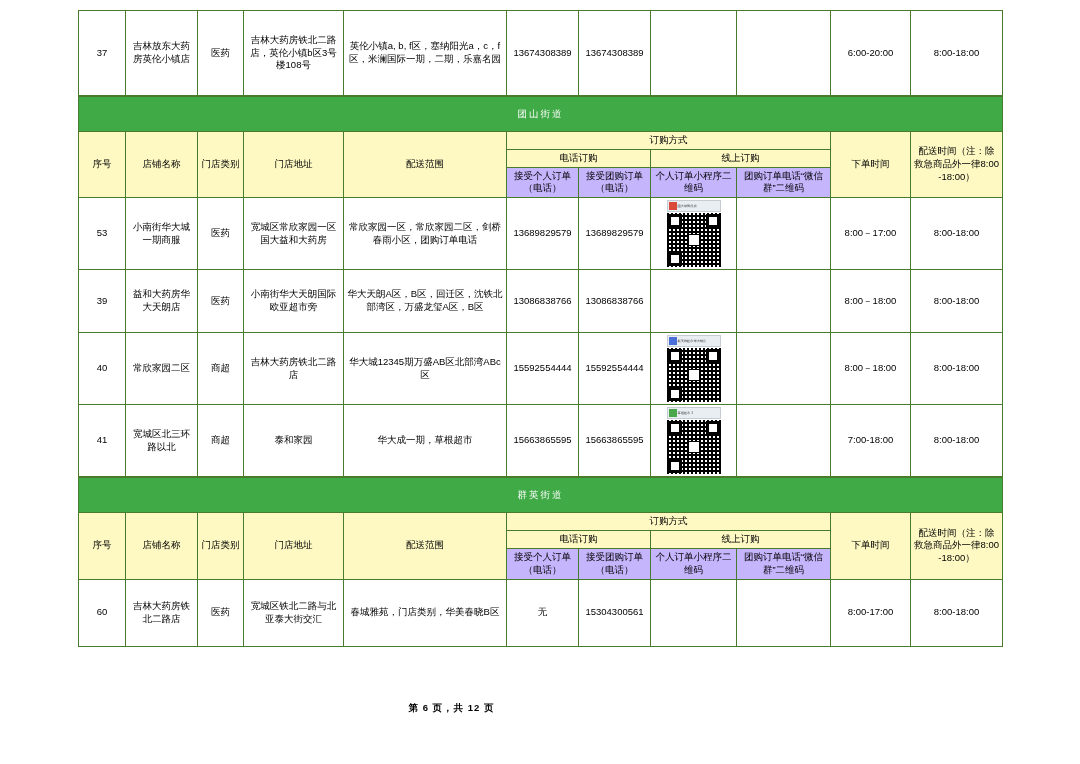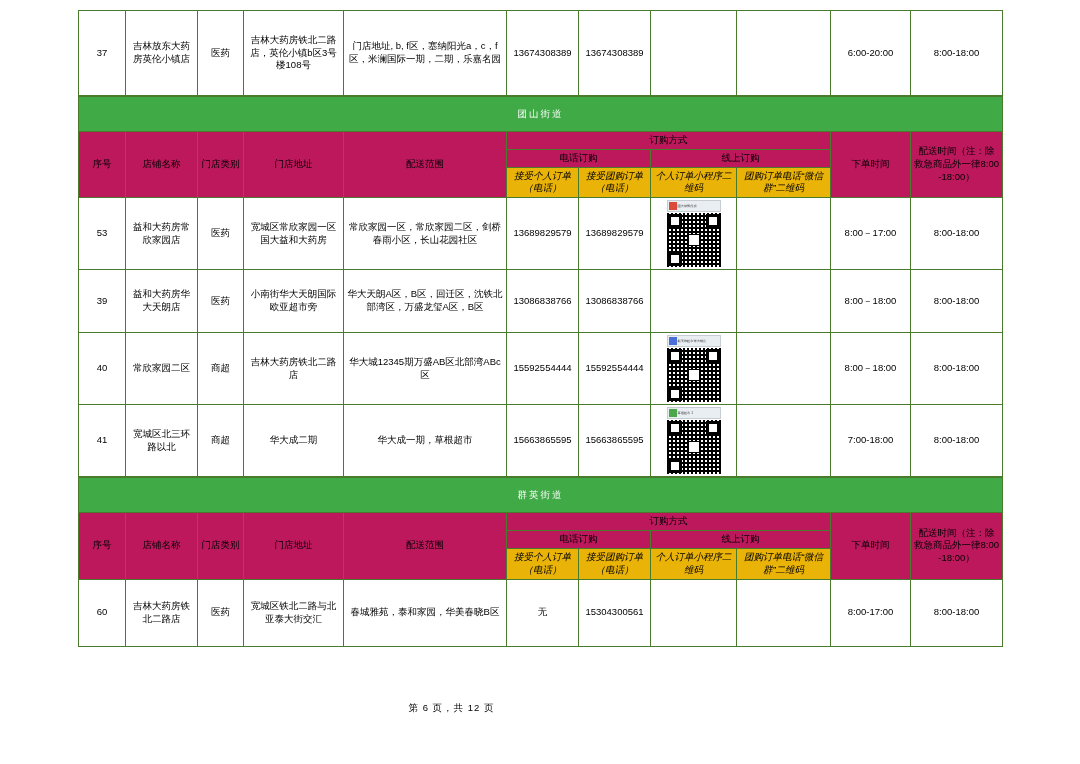--- a/index.html
+++ b/index.html
@@ -52,33 +52,32 @@
     background: #3faa46;
     color: #ffffff;
     font-size: 15px;
     font-weight: bold;
     letter-spacing: 2px;
     height: 30px;
     border: 1px solid #2f7a33;
     margin-top: 6px;
   }
   .hdr {
-    background: #be185d;
+    background: #fef9c3;
     color: #000;
     font-weight: bold;
     font-size: 9.5px;
     border: 1px solid #2f7a33;
   }
   .hdr-sub {
-    background: #eab308;
+    background: #c4b5fd;
     color: #000;
     font-weight: bold;
     font-size: 9px;
     border: 1px solid #2f7a33;
-    font-style: italic;
   }
   .hdr-note {
     font-size: 8px;
     font-weight: bold;
     line-height: 1.25;
   }
   .data-row td { height: 58px; }
   .row37 td { height: 80px; }
   .row42 td { height: 62px; }
   .qr-cell { padding: 2px; }
@@ -150,20 +149,21 @@
     box-sizing: border-box;
   }
   .footer {
     position: absolute;
     left: 0;
     top: 702px;
     width: 903px;
     text-align: center;
     font-size: 9.5px;
     letter-spacing: 1px;
+    font-weight: bold;
   }
 </style>
 </head>
 <body>
 
 <div class="page">
 
   <table class="sheet">
     <colgroup>
       <col class="c0">
@@ -177,21 +177,21 @@
         <col class="c8">
         <col class="c9">
         <col class="c10">
     </colgroup>
     <tbody>
       <tr class="data-row row37">
         <td>37</td>
         <td>吉林放东大药房英伦小镇店</td>
         <td>医药</td>
         <td>吉林大药房铁北二路店，英伦小镇b区3号楼108号</td>
-        <td>门店地址, b, f区，塞纳阳光a，c，f区，米澜国际一期，二期，乐嘉名园</td>
+        <td>英伦小镇a, b, f区，塞纳阳光a，c，f区，米澜国际一期，二期，乐嘉名园</td>
         <td>13674308389</td>
         <td>13674308389</td>
         <td class="qr-cell"></td>
         <td class="qr-cell"></td>
         <td>6:00-20:00</td>
         <td>8:00-18:00</td>
       </tr>
     </tbody>
   </table>
 
@@ -229,24 +229,24 @@
       </tr>
       <tr>
         <td class="hdr-sub">接受个人订单（电话）</td>
         <td class="hdr-sub">接受团购订单（电话）</td>
         <td class="hdr-sub">个人订单小程序二维码</td>
         <td class="hdr-sub">团购订单电话“微信群”二维码</td>
       </tr>
 
       <tr class="data-row">
         <td>53</td>
-        <td>益和大药房常欣家园店</td>
+        <td>小南街华大城一期商服</td>
         <td>医药</td>
         <td>宽城区常欣家园一区国大益和大药房</td>
-        <td>常欣家园一区，常欣家园二区，剑桥春雨小区，长山花园社区</td>
+        <td>常欣家园一区，常欣家园二区，剑桥春雨小区，团购订单电话</td>
         <td>13689829579</td>
         <td>13689829579</td>
         <td class="qr-cell">
           <div class="qr-wrap">
             <div class="qr-label">
               <span class="qr-ava"></span>
               <span>国大益和药房</span>
             </div>
             <div class="qr-img">
               <span class="qr-tr"></span>
@@ -295,21 +295,21 @@
         </td>
         <td class="qr-cell"></td>
         <td>8:00－18:00</td>
         <td>8:00-18:00</td>
       </tr>
 
       <tr class="data-row">
         <td>41</td>
         <td>宽城区北三环路以北</td>
         <td>商超</td>
-        <td>华大成二期</td>
+        <td>泰和家园</td>
         <td>华大成一期，草根超市</td>
         <td>15663865595</td>
         <td>15663865595</td>
         <td class="qr-cell">
           <div class="qr-wrap">
             <div class="qr-label">
               <span class="qr-ava green"></span>
               <span>草根超市 1</span>
             </div>
             <div class="qr-img">
@@ -361,21 +361,21 @@
         <td class="hdr-sub">接受个人订单（电话）</td>
         <td class="hdr-sub">接受团购订单（电话）</td>
         <td class="hdr-sub">个人订单小程序二维码</td>
         <td class="hdr-sub">团购订单电话“微信群”二维码</td>
       </tr>
       <tr class="data-row row42">
         <td>60</td>
         <td>吉林大药房铁北二路店</td>
         <td>医药</td>
         <td>宽城区铁北二路与北亚泰大街交汇</td>
-        <td>春城雅苑，泰和家园，华美春晓B区</td>
+        <td>春城雅苑，门店类别，华美春晓B区</td>
         <td>无</td>
         <td>15304300561</td>
         <td class="qr-cell"></td>
         <td class="qr-cell"></td>
         <td>8:00-17:00</td>
         <td>8:00-18:00</td>
       </tr>
     </tbody>
   </table>
 

